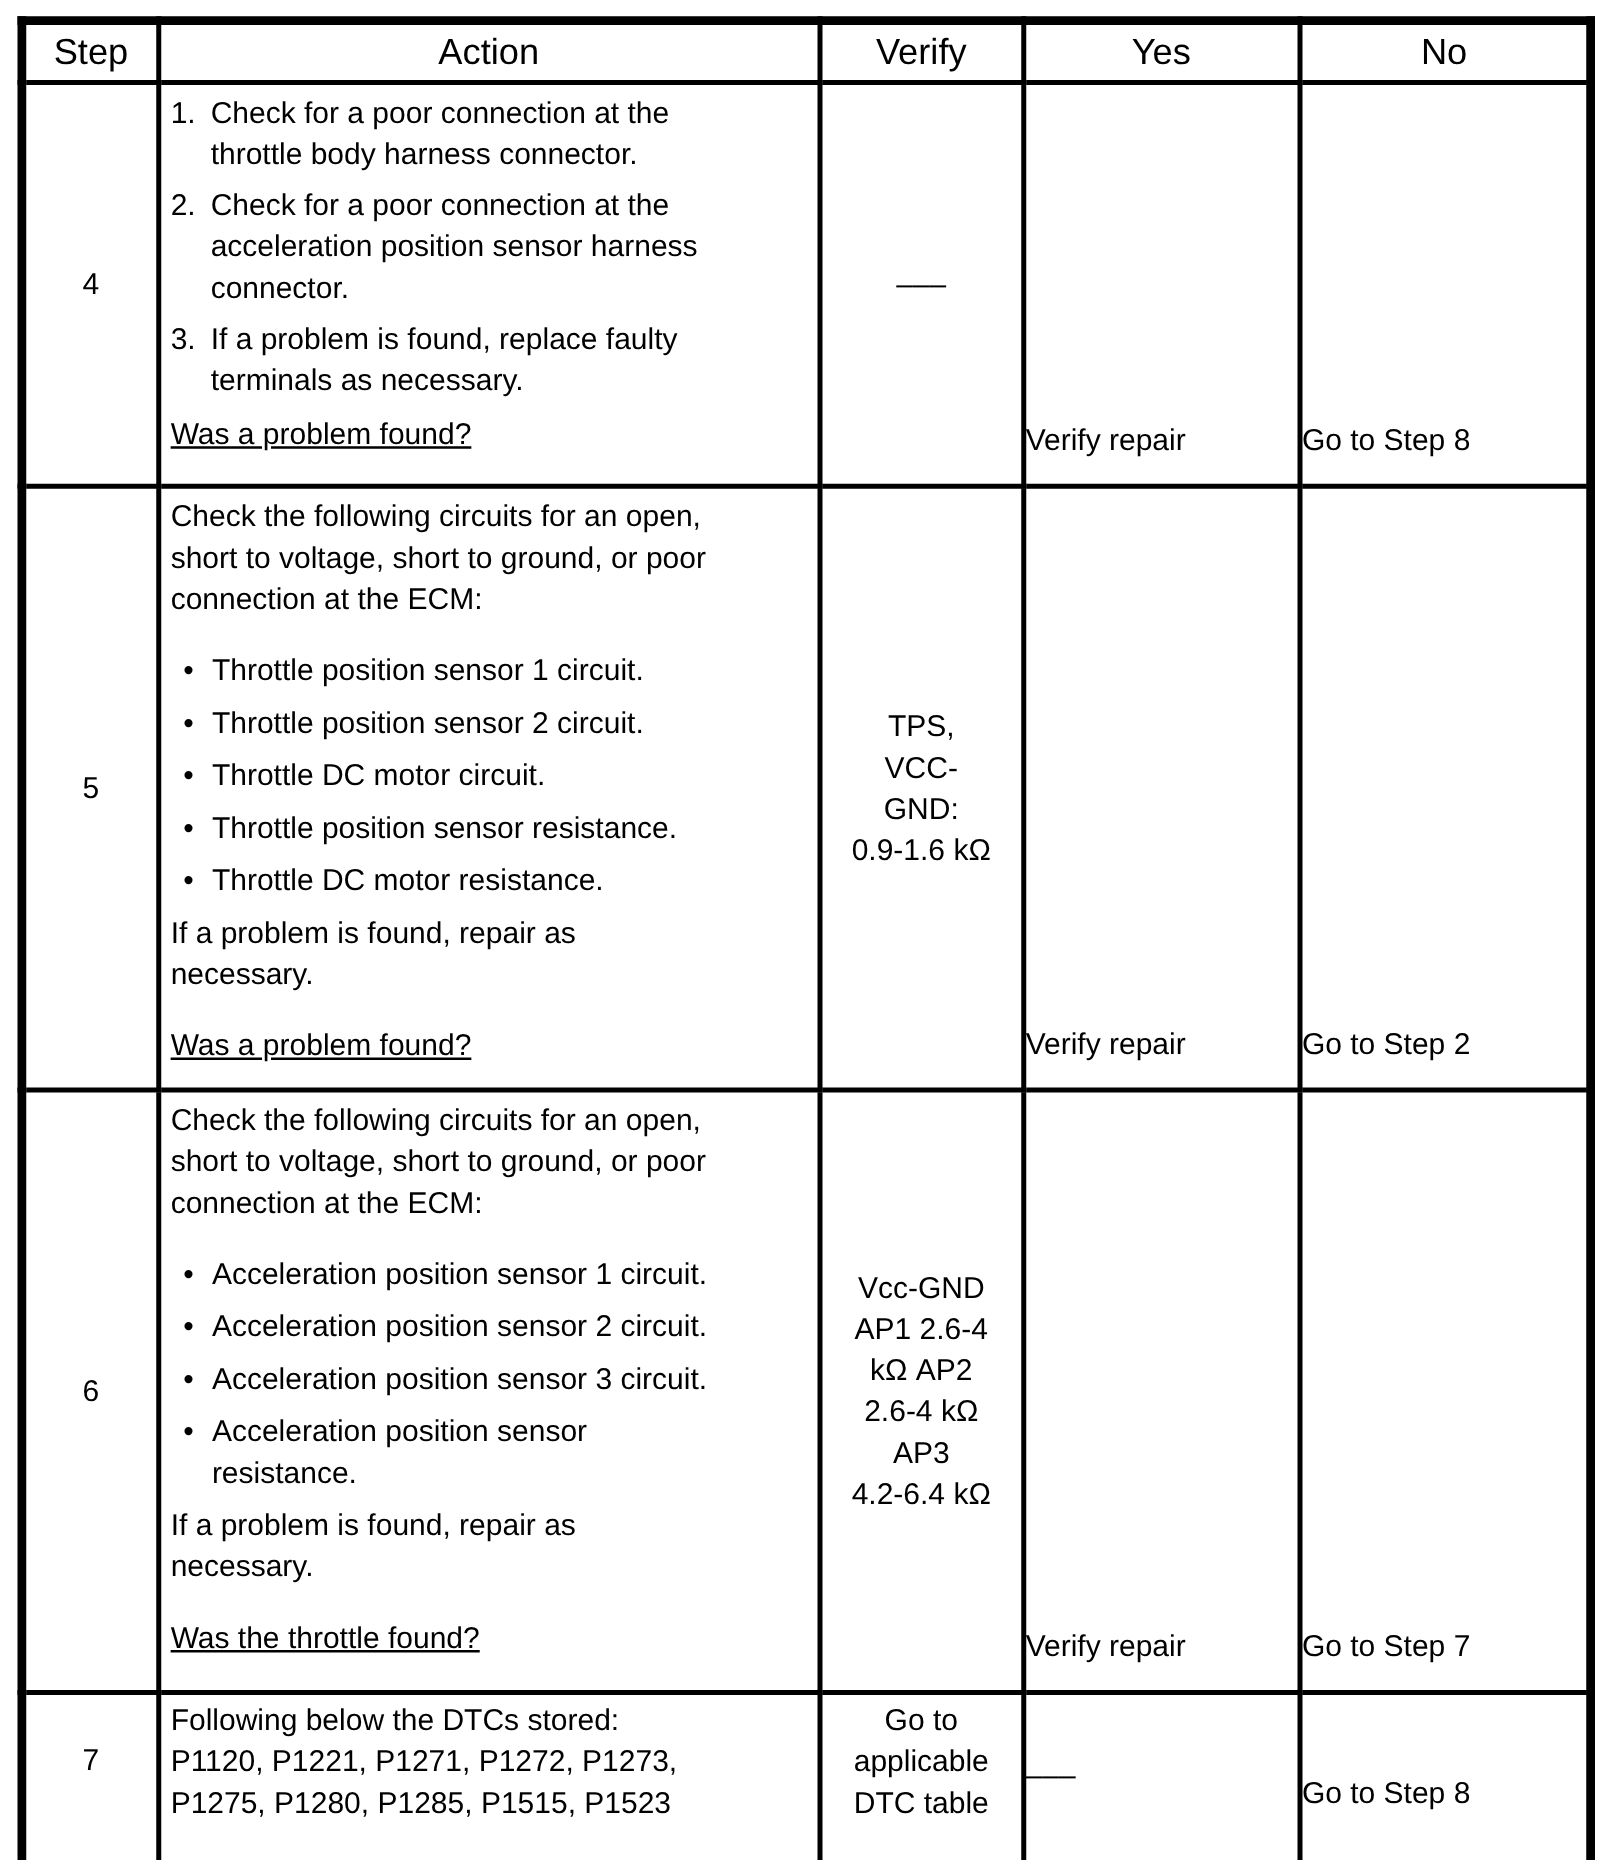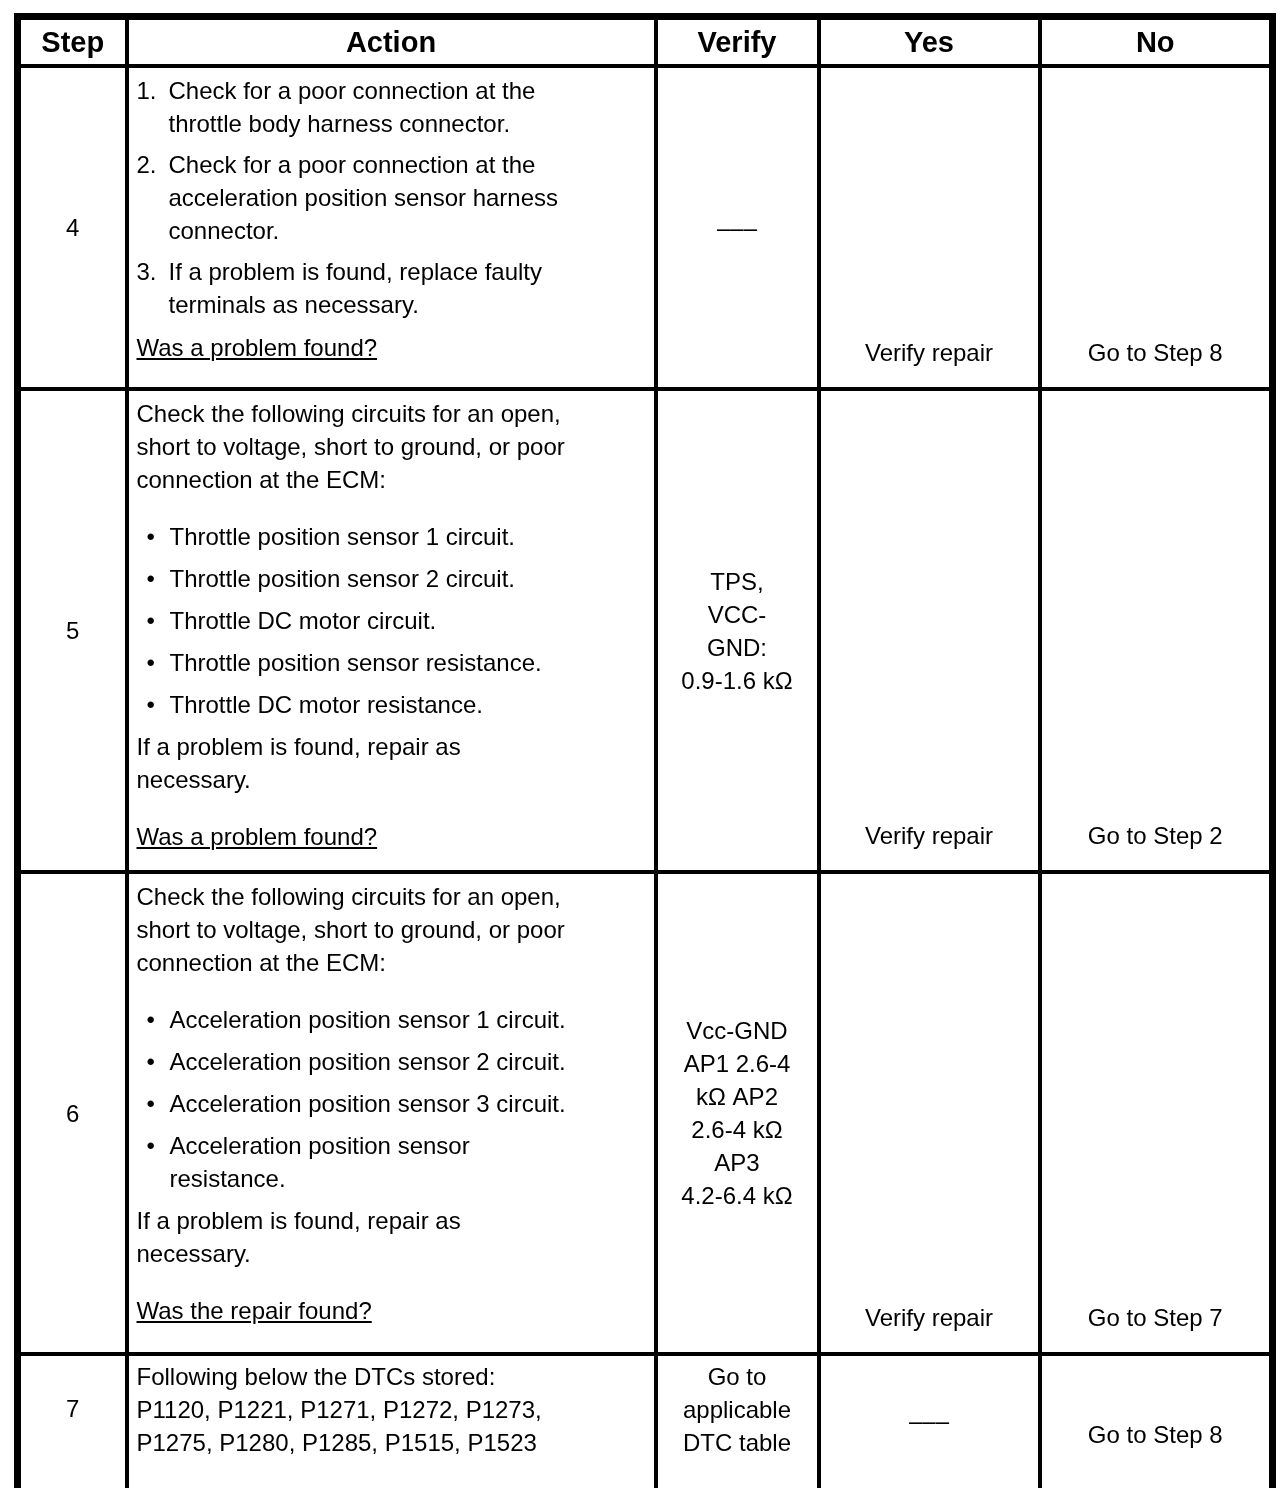--- a/index.html
+++ b/index.html
@@ -35,21 +35,21 @@
   .c-yes    { width: 221px; }
   .c-no     { width: 233px; }
 
   th, td {
     border: 4px solid #000;
     padding: 0;
   }
   th {
     height: 44px;
     font-size: 29px;
-    font-weight: bold;
+    font-weight: normal;
     text-align: center;
     vertical-align: middle;
   }
   td {
     font-size: 24px;
     line-height: 33px;
     vertical-align: middle;
   }
 
   
@@ -92,21 +92,20 @@
   .row-4 .question { margin-top: 10px; }
 
   
   .values-cell {
     text-align: center;
     vertical-align: middle;
   }
 
   
   .yes-cell, .no-cell {
-    text-align: center;
     vertical-align: bottom;
     padding-bottom: 18px;
   }
 
   
   .row-4 { height: 323px; }
   .row-5 { height: 483px; }
   .row-6 { height: 482px; }
   .row-7 { height: 230px; }
 
@@ -220,21 +219,21 @@
           </div>
           <div class="bullet-item">
             <span class="b">•</span>
             <span class="itext">Acceleration position sensor 3 circuit.</span>
           </div>
           <div class="bullet-item">
             <span class="b">•</span>
             <span class="itext">Acceleration position sensor<br>resistance.</span>
           </div>
           <div class="note">If a problem is found, repair as<br>necessary.</div>
-          <div class="question">Was the repair found?</div>
+          <div class="question">Was the throttle found?</div>
         </td>
         <td class="values-cell">
           <div>Vcc-GND<br>AP1 2.6-4<br>kΩ AP2<br>2.6-4 kΩ<br>AP3<br>4.2-6.4 kΩ</div>
         </td>
         <td class="yes-cell">
           <div>Verify repair</div>
         </td>
         <td class="no-cell">
           <div>Go to Step 7</div>
         </td>

